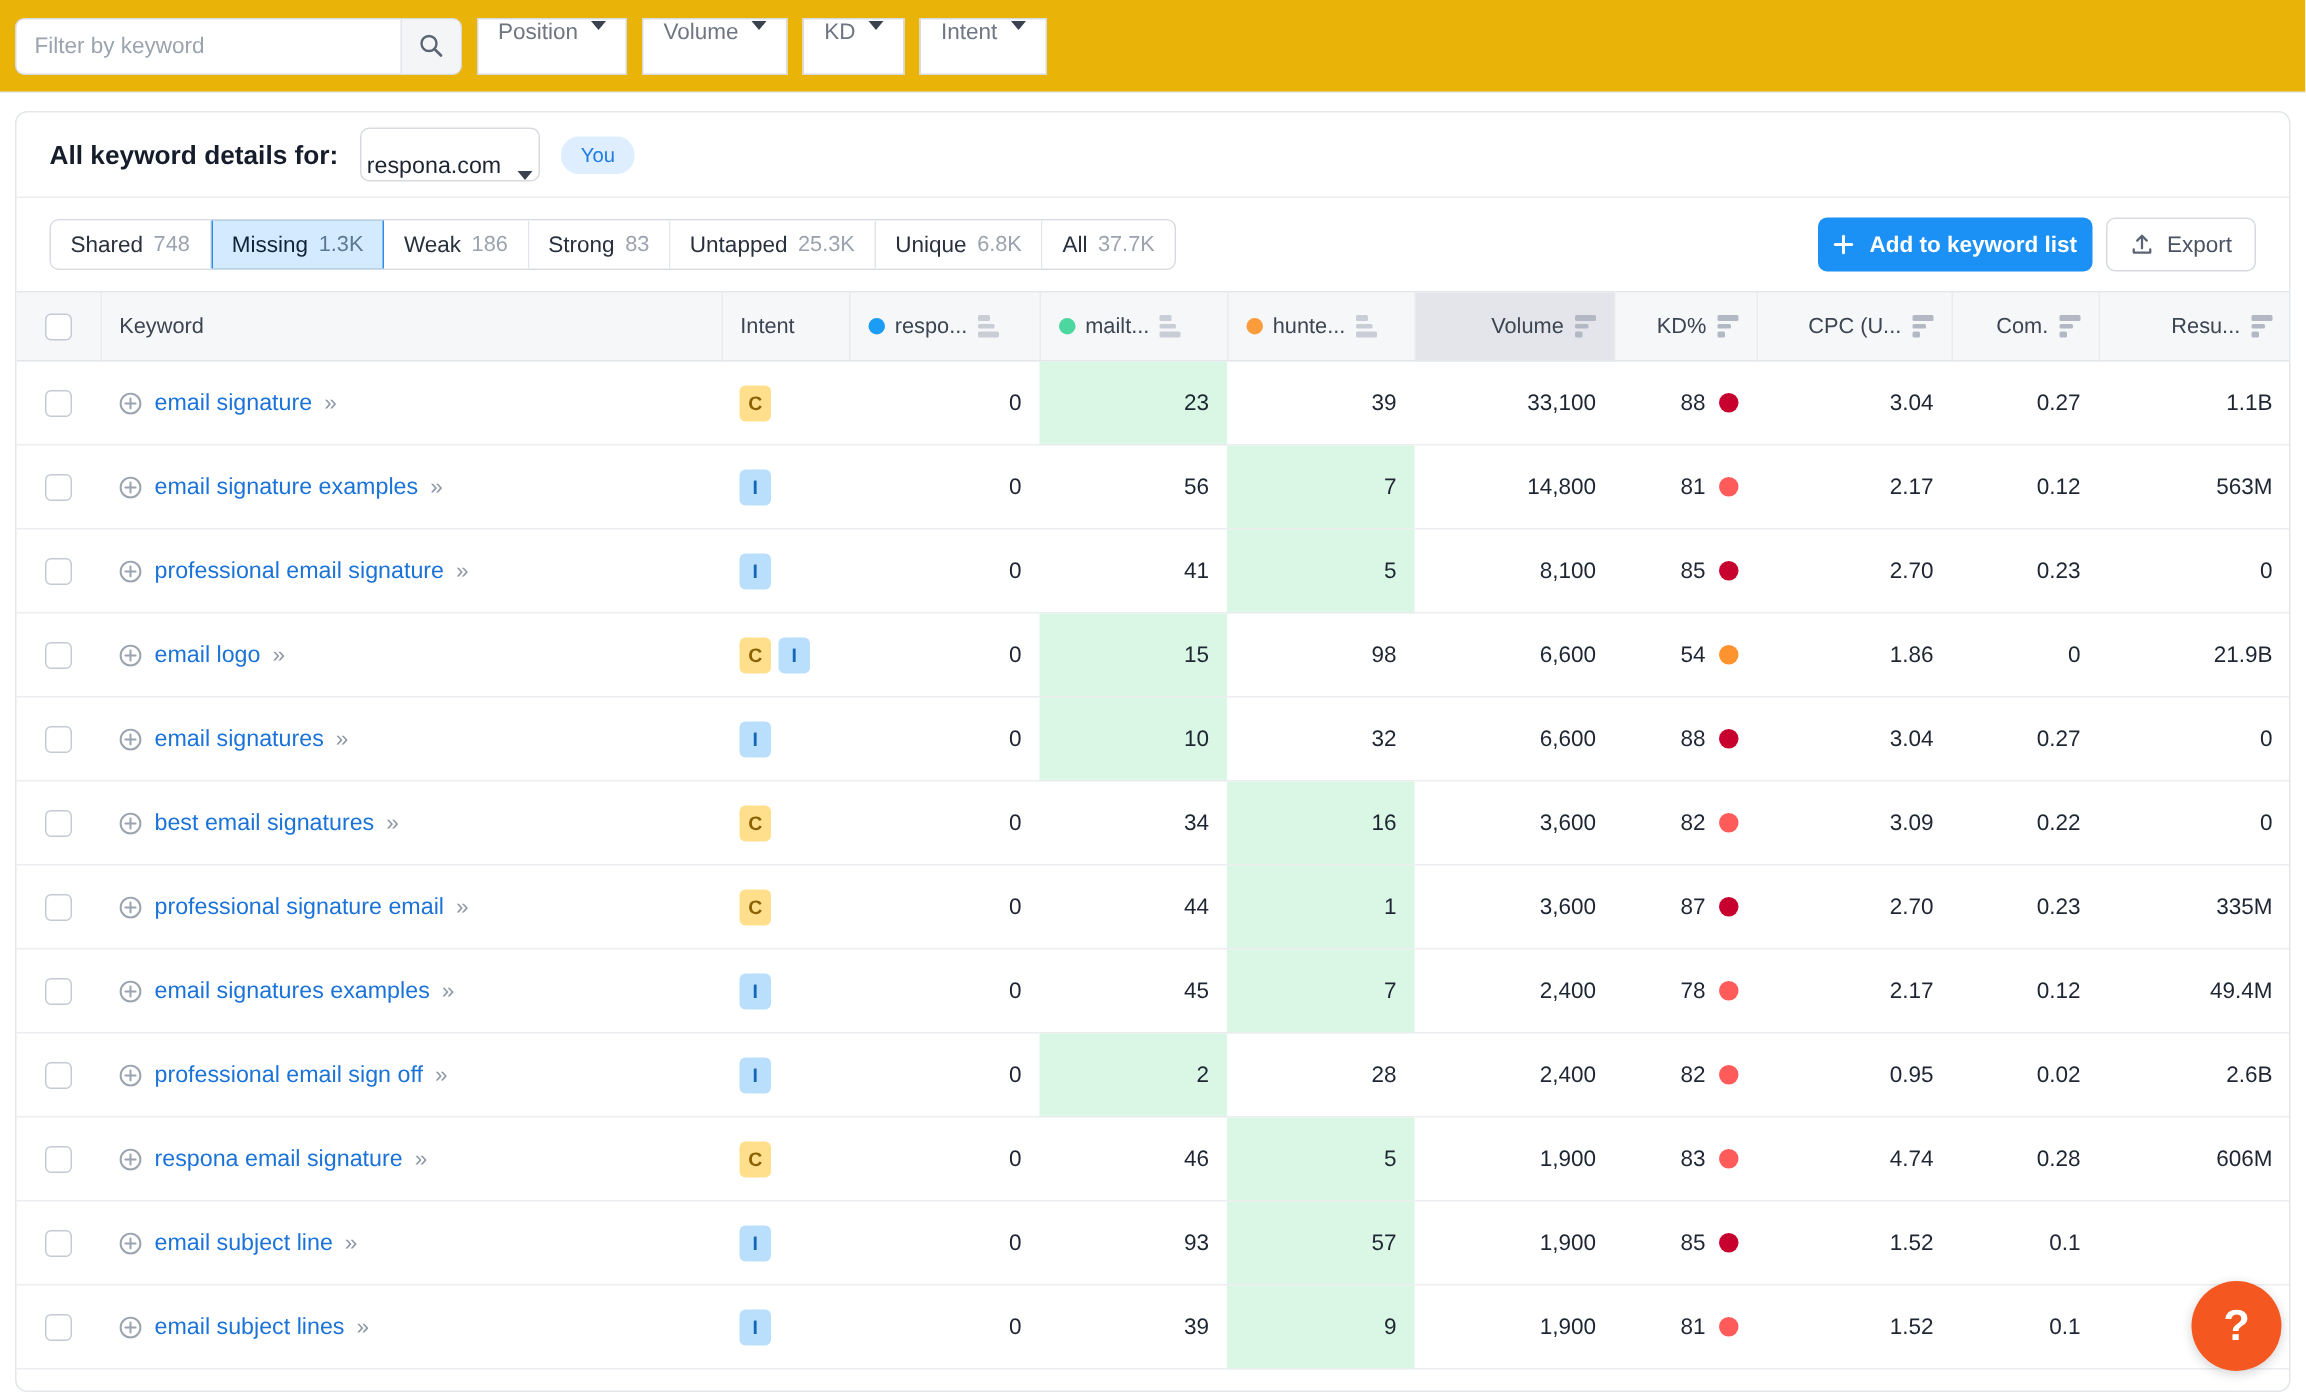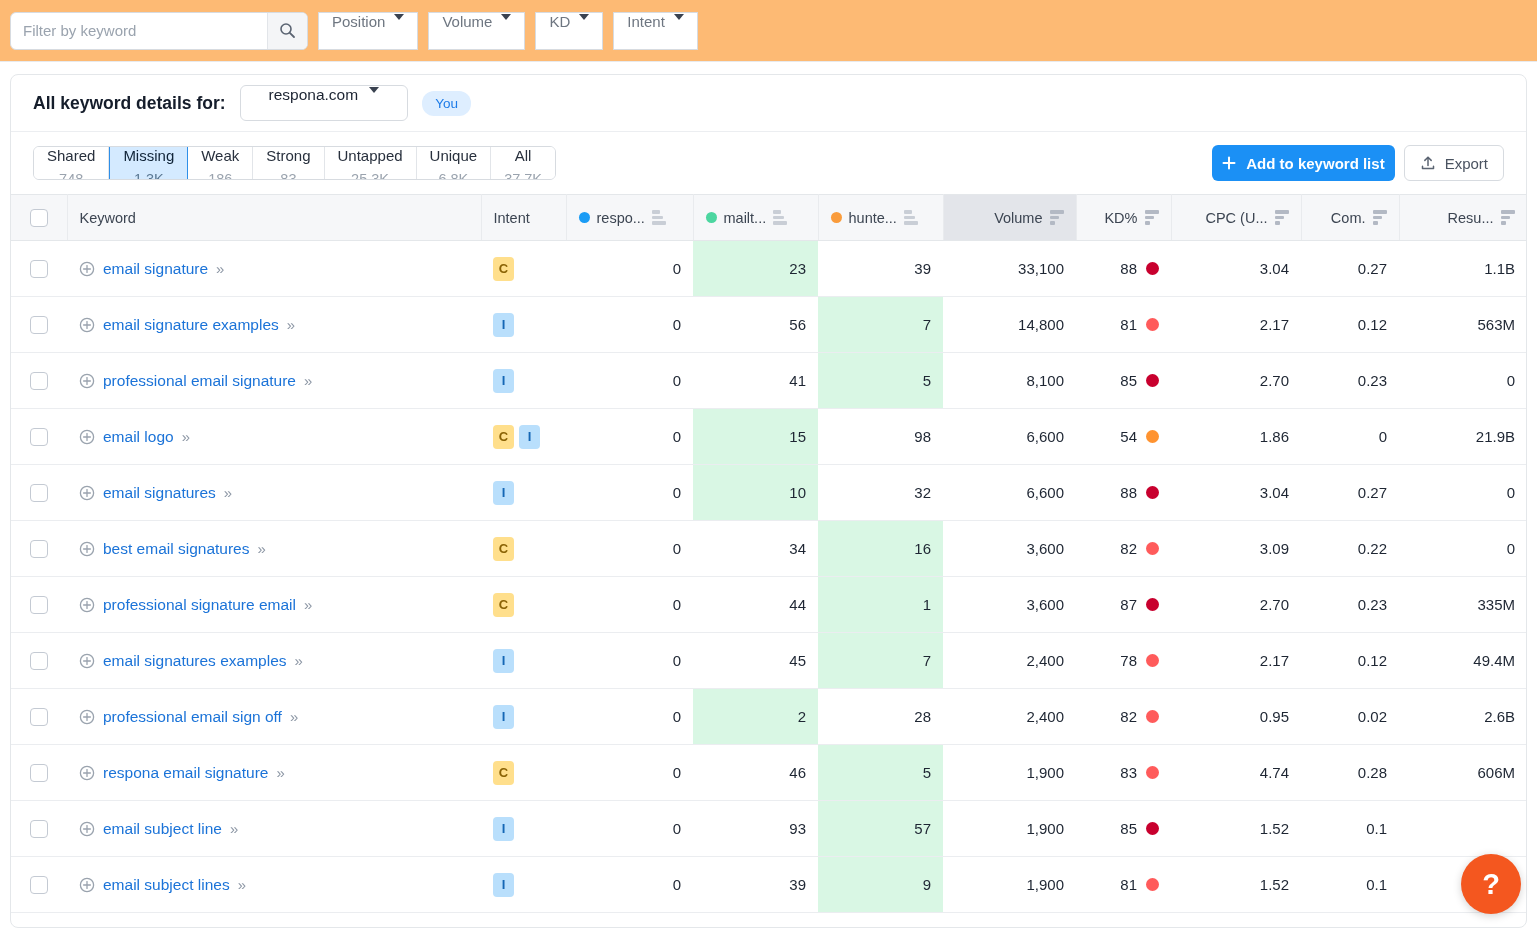--- a/index.html
+++ b/index.html
@@ -12,21 +12,21 @@
     overflow: hidden;
   }
 
   
   .filterbar {
     height: 62px;
     display: flex;
     align-items: center;
     padding: 0 10px;
     gap: 10px;
-    background: #fdba74;
+    background: #eab308;
     border-bottom: 1px solid #e8eaed;
   }
   .search-wrap {
     display: flex;
     align-items: stretch;
     width: 298px;
     height: 38px;
     border: 1px solid #d7dbe0;
     border-radius: 6px;
     overflow: hidden;
@@ -92,25 +92,25 @@
     gap: 14px;
     border-bottom: 1px solid #eceef1;
   }
   .panel-title {
     font-size: 17.5px;
     font-weight: bold;
     color: #151d2b;
   }
   .domain-select {
     height: 36px;
-    padding: 0 28px;
+    padding: 0 4px;
     border: 1px solid #d7dbe0;
     border-radius: 6px;
     display: inline-flex;
-    align-items: flex-start;
+    align-items: flex-end;
     gap: 11px;
     font-size: 15.5px;
     color: #1c2432;
     cursor: pointer;
     background: #fff;
   }
   .you-badge {
     background: #deeeff;
     color: #1e7ce8;
     font-size: 13.5px;
@@ -138,21 +138,20 @@
     display: inline-flex;
     align-items: center;
     gap: 7px;
     padding: 0 13px;
     font-size: 15px;
     color: #28303d;
     border-right: 1px solid #e2e5e9;
     cursor: pointer;
     background: #fff;
     white-space: nowrap;
-    flex-direction: column;
   }
   .tab:last-child { border-right: none; }
   .tab .cnt { color: #9aa3ae; font-size: 14.5px; }
   .tab.active {
     background: #d4eaff;
     border: 1px solid #2e8fe8;
     margin: -1px 0;
     height: 34px;
   }
   .tab.active .lbl { color: #0f2337; }

